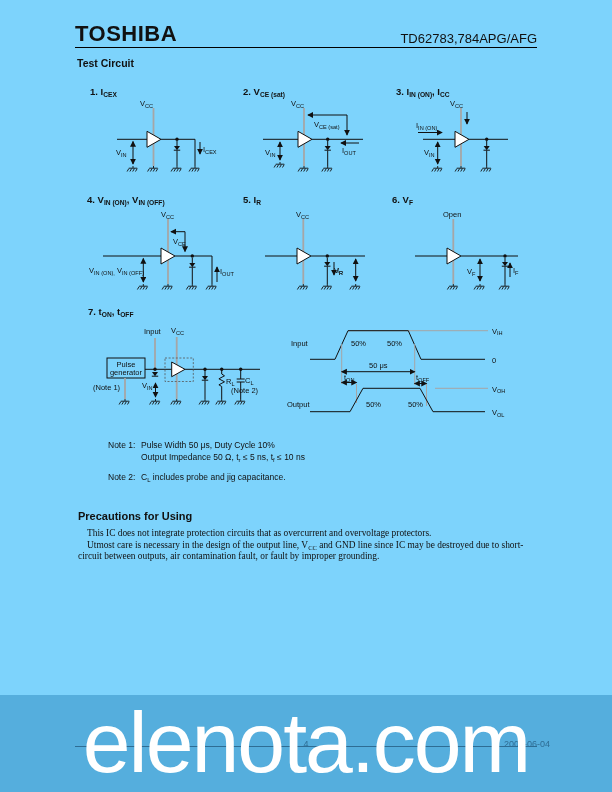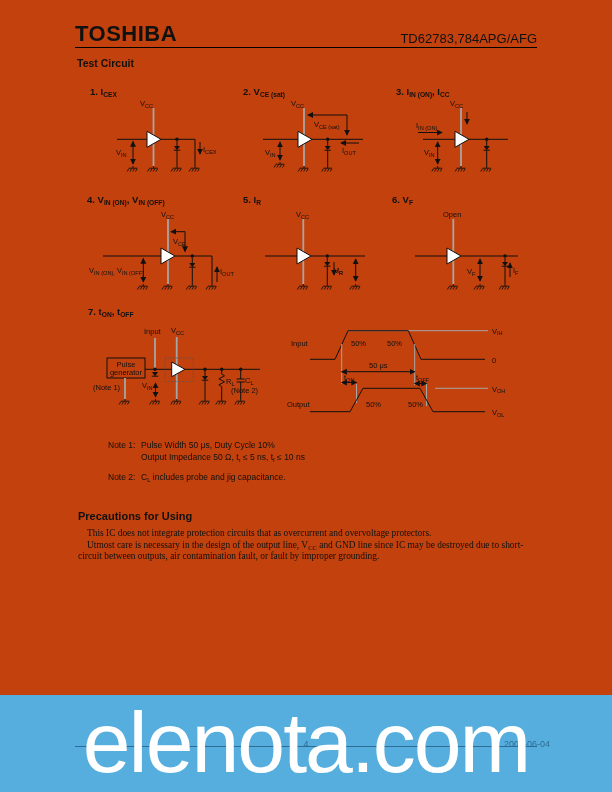--- a/index.html
+++ b/index.html
@@ -1,17 +1,17 @@
 <!DOCTYPE html>
 <html><head>
 <meta charset="utf-8">
 <style>
   *{margin:0;padding:0;box-sizing:border-box}
   html,body{background:#fff}
-  .page{position:relative;width:612px;height:792px;background:#c2410c;overflow:hidden;
+  .page{position:relative;width:612px;height:792px;background:#7dd3fc;overflow:hidden;
         font-family:"Liberation Sans",sans-serif;color:#111}
   .brand{position:absolute;left:75px;top:21px;font-size:22px;font-weight:bold;letter-spacing:.5px}
   .part{position:absolute;right:75px;top:31px;font-size:13px}
   .hrule{position:absolute;left:75px;right:75px;top:47px;border-top:1.7px solid #000}
   .sect{position:absolute;left:77px;top:57px;font-size:10.5px;font-weight:bold}
   .ct{position:absolute;font-size:9.5px;font-weight:bold;white-space:nowrap}
   .ct sub,.nt sub,.prec sub{font-size:70%;vertical-align:baseline;position:relative;top:2px}
   svg{position:absolute;overflow:visible}
   svg text{font-family:"Liberation Sans",sans-serif;font-size:7.5px;fill:#111}
   .sb{font-size:5.6px}

